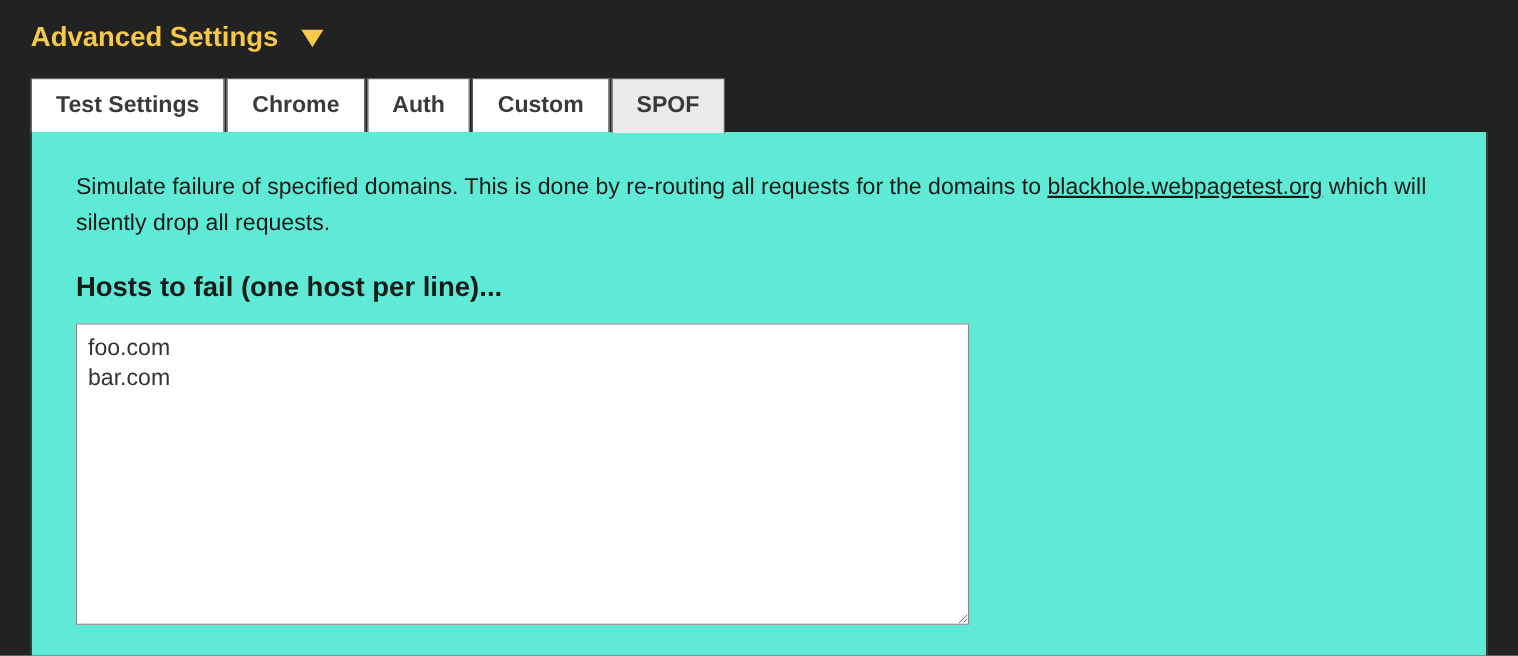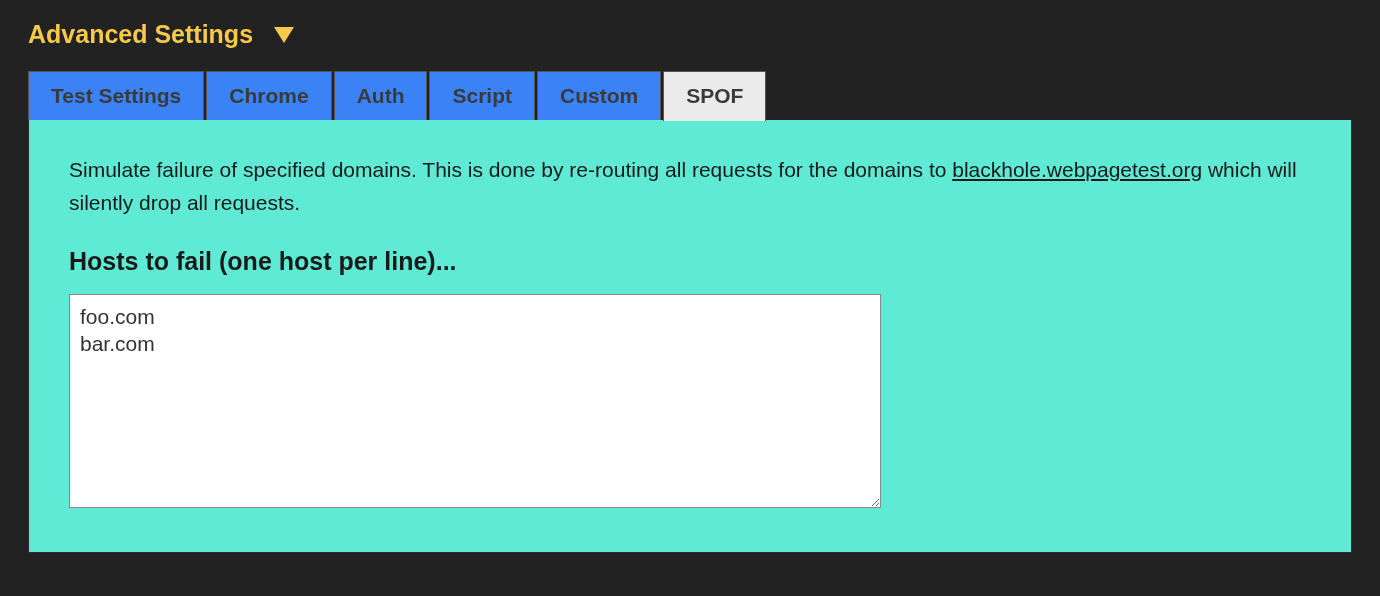--- a/index.html
+++ b/index.html
@@ -31,21 +31,21 @@
       height: 0;
       border-left: 10px solid transparent;
       border-right: 10px solid transparent;
       border-top: 16px solid #f7c94a;
     }
     .tabs {
       display: flex;
       gap: 2px;
     }
     .tab {
-      background: #3b82f6;
+      background: #ffffff;
       color: #3a3a3a;
       font-size: 21px;
       font-weight: bold;
       padding: 12px 22px;
       border: 1px solid #555;
       cursor: pointer;
       white-space: nowrap;
     }
     .tab.active {
       background: #ebebeb;
@@ -73,21 +73,21 @@
       text-decoration: underline;
     }
     .hosts-label {
       color: #1a1a1a;
       font-size: 25px;
       font-weight: bold;
       margin-bottom: 18px;
     }
     .hosts-textarea {
       width: 812px;
-      height: 214px;
+      height: 274px;
       font-family: Arial, Helvetica, sans-serif;
       font-size: 21px;
       color: #333;
       padding: 8px 10px;
       border: 1px solid #888;
       background: #fff;
       resize: both;
       line-height: 1.3;
     }
   </style>
@@ -96,21 +96,20 @@
 
 <div class="header">
   <span class="header-title">Advanced Settings</span>
   <span class="triangle-down"></span>
 </div>
 
 <div class="tabs">
   <div class="tab">Test Settings</div>
   <div class="tab">Chrome</div>
   <div class="tab">Auth</div>
-  <div class="tab">Script</div>
   <div class="tab">Custom</div>
   <div class="tab active">SPOF</div>
 </div>
 
 <div class="tab-content">
   <p class="description">
     <span>Simulate failure of specified domains. This is done by re-routing all requests for the domains to </span><a href="#">blackhole.webpagetest.org</a><span> which will silently drop all requests.</span>
   </p>
   <p class="hosts-label">Hosts to fail (one host per line)...</p>
   <textarea class="hosts-textarea" style="">foo.com

